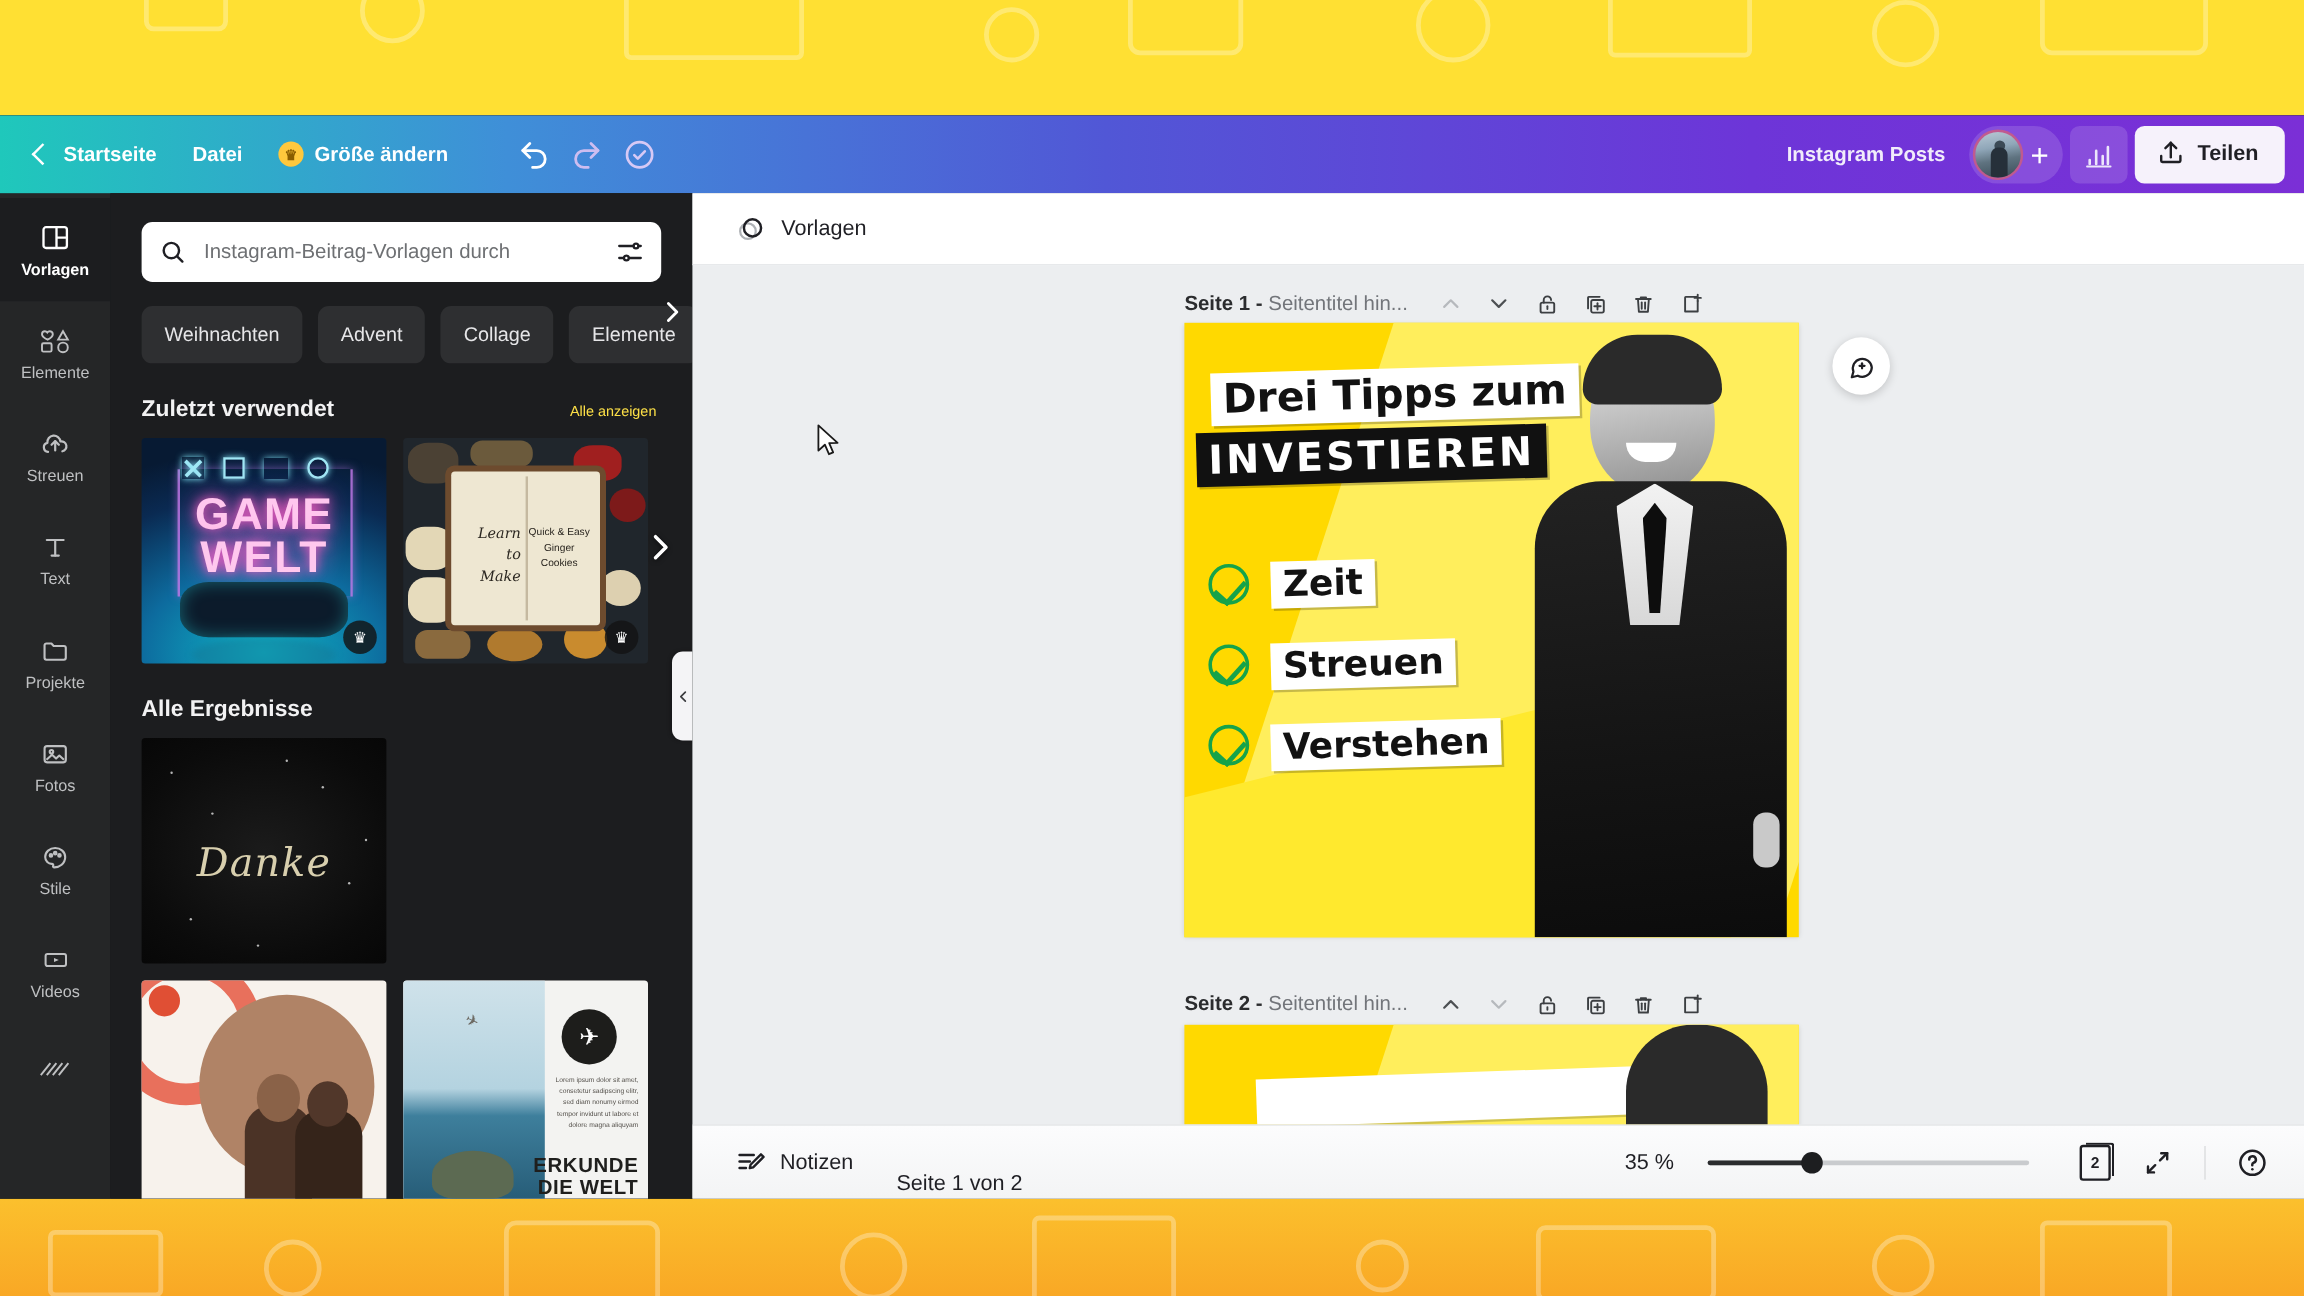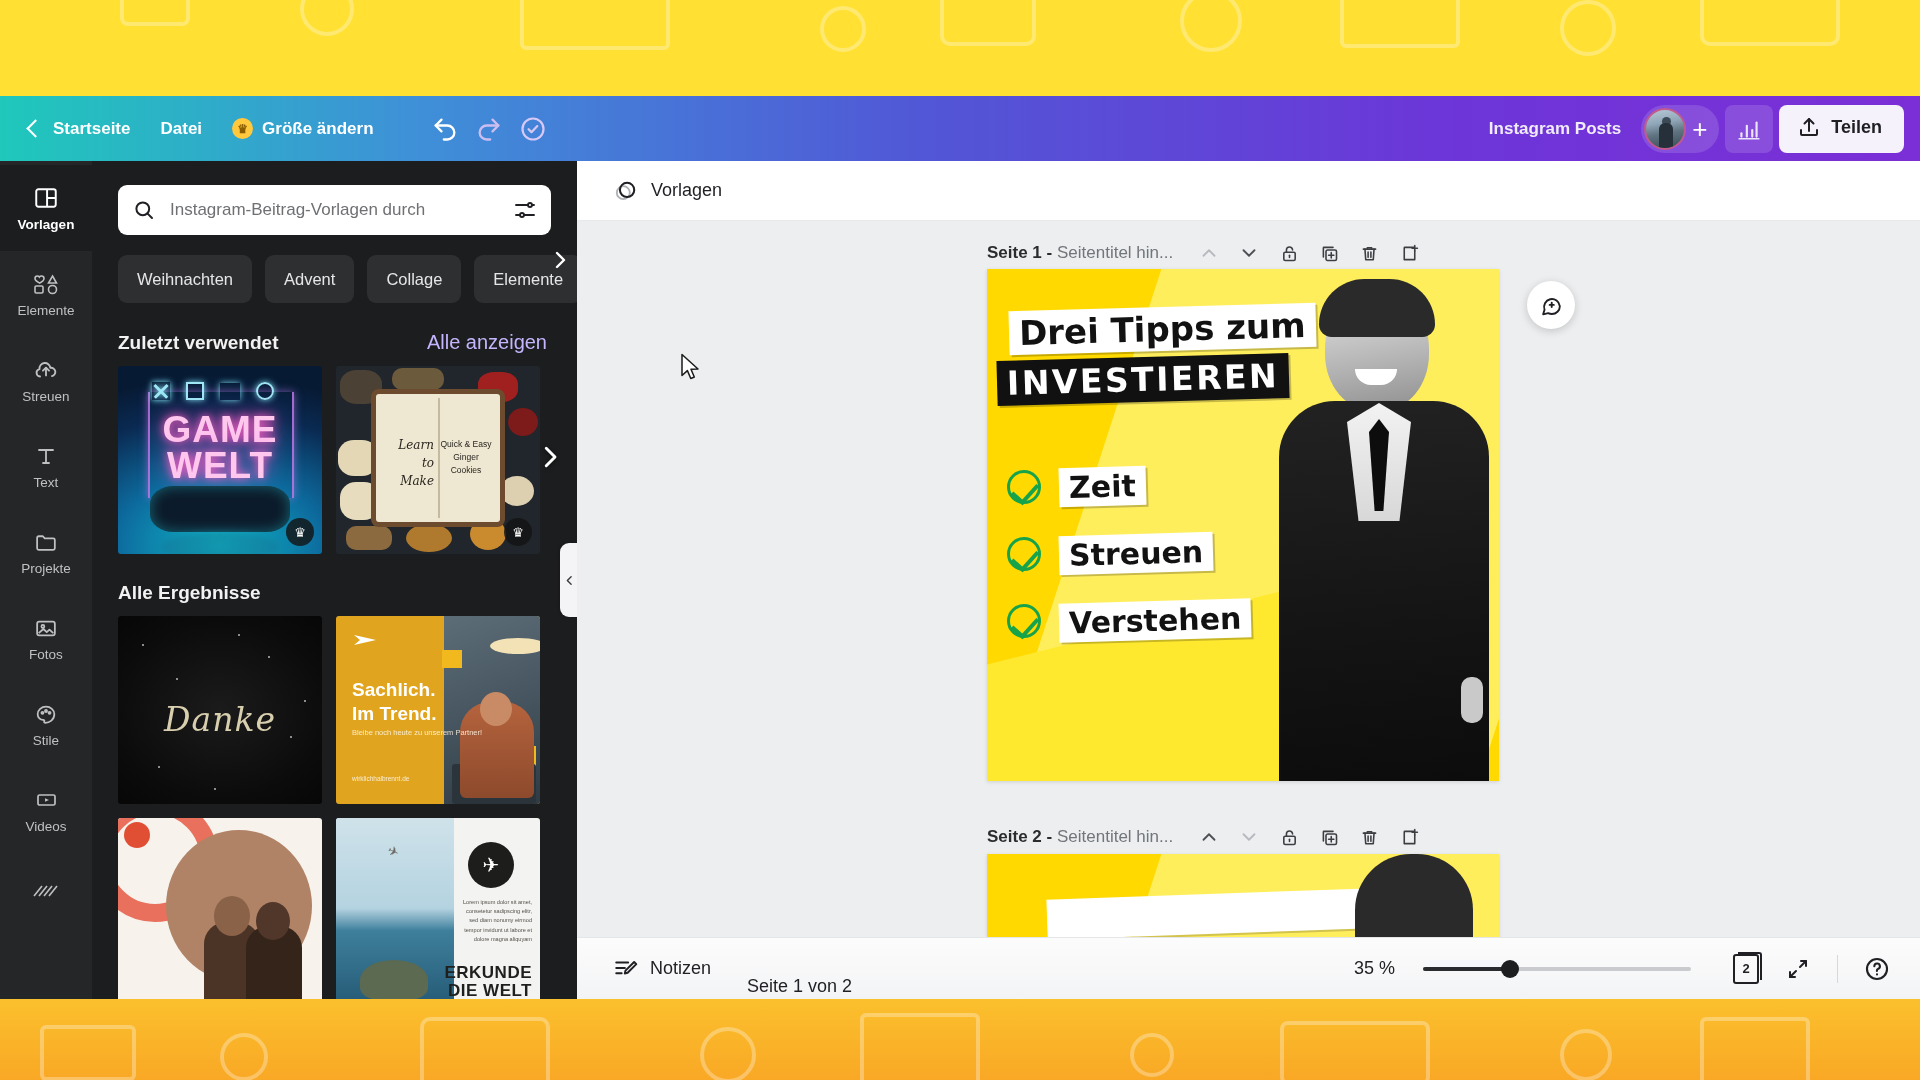--- a/index.html
+++ b/index.html
@@ -153,21 +153,21 @@
     position: absolute; right: 4px; top: 12px;
     width: 26px; height: 26px; display:flex; align-items:center; justify-content:center;
     cursor: pointer; z-index: 3;
   }
 
   .sec-head {
     display: flex; align-items: baseline; justify-content: space-between;
     padding: 28px 30px 12px 26px;
   }
   .sec-title { font-size: 19px; font-weight: 700; color: #f2f2f3; }
-  .sec-link { font-size: 20px; color: #c4b5fd; cursor: pointer; }
+  .sec-link { font-size: 12px; color: #fde047; cursor: pointer; }
 
   .thumb-row {
     display: flex; gap: 14px; padding: 0 0 0 26px; position: relative;
   }
   .thumb {
     width: 204px; height: 188px; border-radius: 3px; flex: none;
     position: relative; overflow: hidden; cursor: pointer;
   }
   .thumb-arrow {
     position: absolute; right: 6px; top: 76px; z-index: 4;
@@ -780,38 +780,20 @@
               <div class="spk" style="left:58px;top:62px"></div>
             <div class="spk" style="left:150px;top:40px"></div>
               <div class="spk" style="left:172px;top:120px"></div>
             <div class="spk" style="left:40px;top:150px"></div>
               <div class="spk" style="left:96px;top:172px"></div>
             <div class="spk" style="left:120px;top:18px"></div>
               <div class="spk" style="left:186px;top:84px"></div>
             <div class="dk">Danke</div>
           </div>
 
-          <div class="thumb t-sach">
-            <div class="right-img"></div>
-            <div class="elps"></div>
-            <div class="sq1"></div>
-            <div class="sq2"></div>
-            <div class="lap"></div>
-            <div class="person"></div>
-            <div class="head"></div>
-            <svg class="logo" viewBox="0 0 28 20" fill="#fff">
-              <path d="M2 3l22 5-22 5 6-5z"></path>
-            </svg>
-            <div class="s-title">
-              <div>Sachlich.</div>
-              <div>Im Trend.</div>
-            </div>
-            <div class="s-sub">Bleibe noch heute zu unserem Partner!</div>
-            <div class="s-url">wirklichhalbrennt.de</div>
-          </div>
         </div>
 
         <div class="thumb-row" style="margin-top:14px;">
           <div class="thumb t-women">
             <div class="ring1"></div>
             <div class="dot1"></div>
             <div class="blob"></div>
             <div class="p1"></div>
             <div class="p2"></div>
             <div class="h1"></div>

